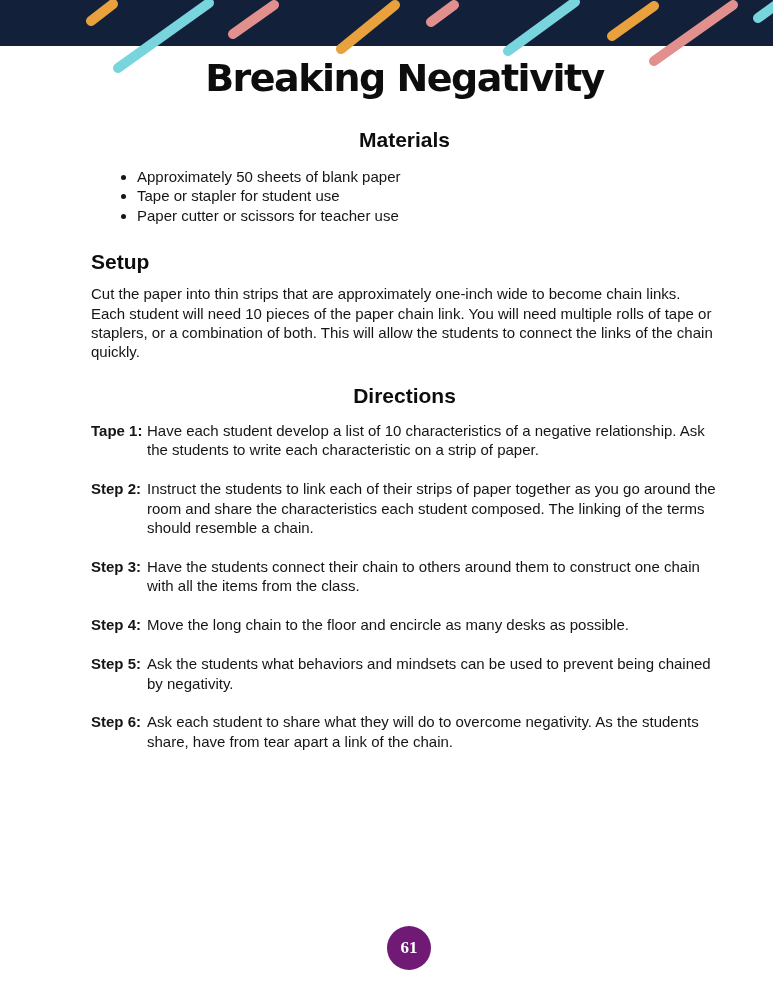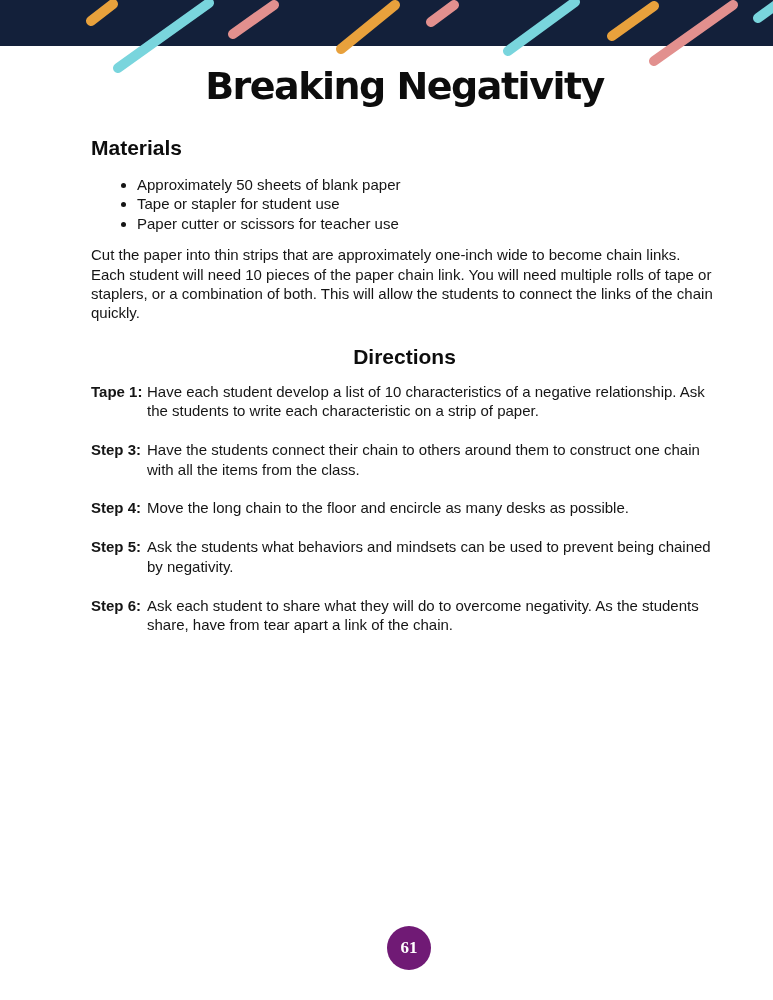--- a/index.html
+++ b/index.html
@@ -19,36 +19,36 @@
   .stripes {
     position:absolute; top:0; left:0;
     width:773px; height:90px;
     pointer-events:none;
   }
   .content {
     position:absolute; top:46px; left:91px;
     width:627px;
   }
   .page-title {
-    margin-top:16px;
+    margin-top:8px;
     text-align:center;
     font-family:"DejaVu Sans", sans-serif;
     font-weight:bold;
     font-size:38px;
     line-height:48px;
     letter-spacing:-1.5px;
     color:#0d0d0d;
   }
   h2.section-heading {
     font-size:21px;
     line-height:21px;
     font-weight:bold;
     color:#0d0d0d;
   }
-  .materials-heading { margin-top:27px; }
+  .materials-heading { margin-top:27px;text-align:center; }
   .setup-heading     { margin-top:26px; }
   .directions-heading{ margin-top:23px;text-align:center; }
   ul.materials-list {
     margin-top:17px;
     padding-left:46px;
     list-style:disc;
     font-size:15px;
     line-height:19.4px;
   }
   p.setup-body {
@@ -105,28 +105,33 @@
 
   <h1 class="page-title">Breaking Negativity</h1>
 
   <h2 class="section-heading materials-heading">Materials</h2>
   <ul class="materials-list">
     <li>Approximately 50 sheets of blank paper</li>
     <li>Tape or stapler for student use</li>
     <li>Paper cutter or scissors for teacher use</li>
   </ul>
 
+  <h2 class="section-heading setup-heading">Setup</h2>
   <p class="setup-body">Cut the paper into thin strips that are approximately one-inch wide to become chain links. Each student will need 10 pieces of the paper chain link. You will need multiple rolls of tape or staplers, or a combination of both. This will allow the students to connect the links of the chain quickly.</p>
 
   <h2 class="section-heading directions-heading">Directions</h2>
 
   <div class="steps">
     <div class="step">
       <span class="step-label">Tape 1:</span>
       <span class="step-text">Have each student develop a list of 10 characteristics of a negative relationship. Ask the students to write each characteristic on a strip of paper.</span>
+    </div>
+    <div class="step">
+      <span class="step-label">Step 2:</span>
+      <span class="step-text">Instruct the students to link each of their strips of paper together as you go around the room and share the characteristics each student composed. The linking of the terms should resemble a chain.</span>
     </div>
     <div class="step">
       <span class="step-label">Step 3:</span>
       <span class="step-text">Have the students connect their chain to others around them to construct one chain with all the items from the class.</span>
     </div>
     <div class="step">
       <span class="step-label">Step 4:</span>
       <span class="step-text">Move the long chain to the floor and encircle as many desks as possible.</span>
     </div>
     <div class="step">

